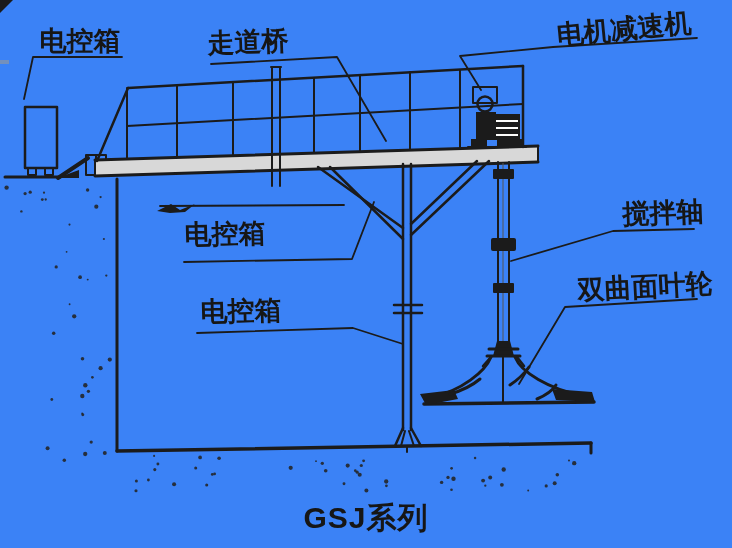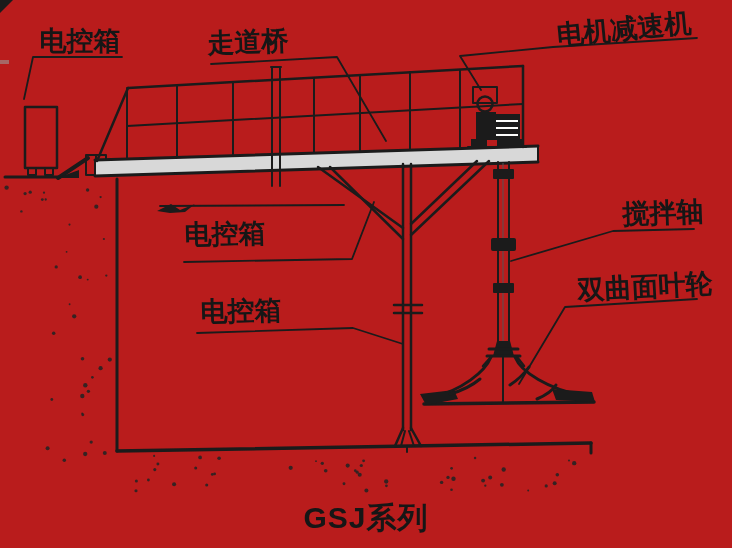--- a/index.html
+++ b/index.html
@@ -1,17 +1,17 @@
 <!DOCTYPE html>
 <html><head>
 <meta charset="utf-8">
 <style>
   html,body{margin:0;padding:0;background:#e8e8e6;}
   #stage{
-    position:relative;width:732px;height:548px;background:#b91c1c;
+    position:relative;width:732px;height:548px;background:#3b82f6;
     overflow:hidden;font-family:"Liberation Sans","DejaVu Sans",sans-serif;
   }
   svg{position:absolute;inset:0;display:block;}
   .ink{stroke:#1b1b1b;fill:none;stroke-linecap:round;stroke-linejoin:round;}
   .fillink{fill:#1b1b1b;stroke:none;}
   text{fill:#161616;font-family:"Liberation Sans","DejaVu Sans",sans-serif;
        font-weight:600;font-size:27px;}
   .caption{font-size:30px;font-weight:700;letter-spacing:1px;}
   #stipple circle{fill:#232323;opacity:.88;}
 </style>

